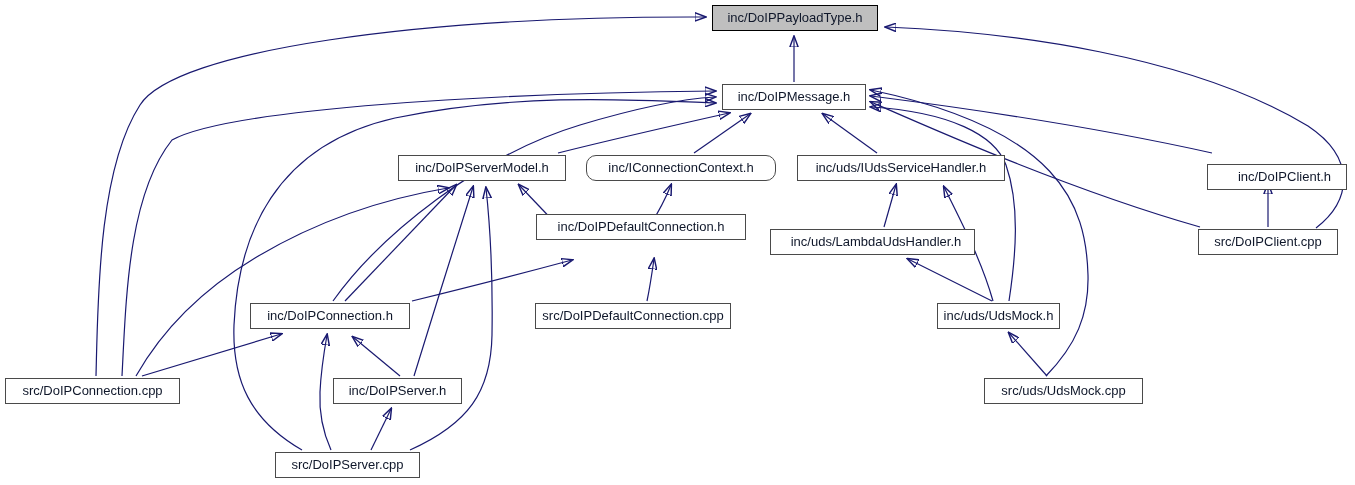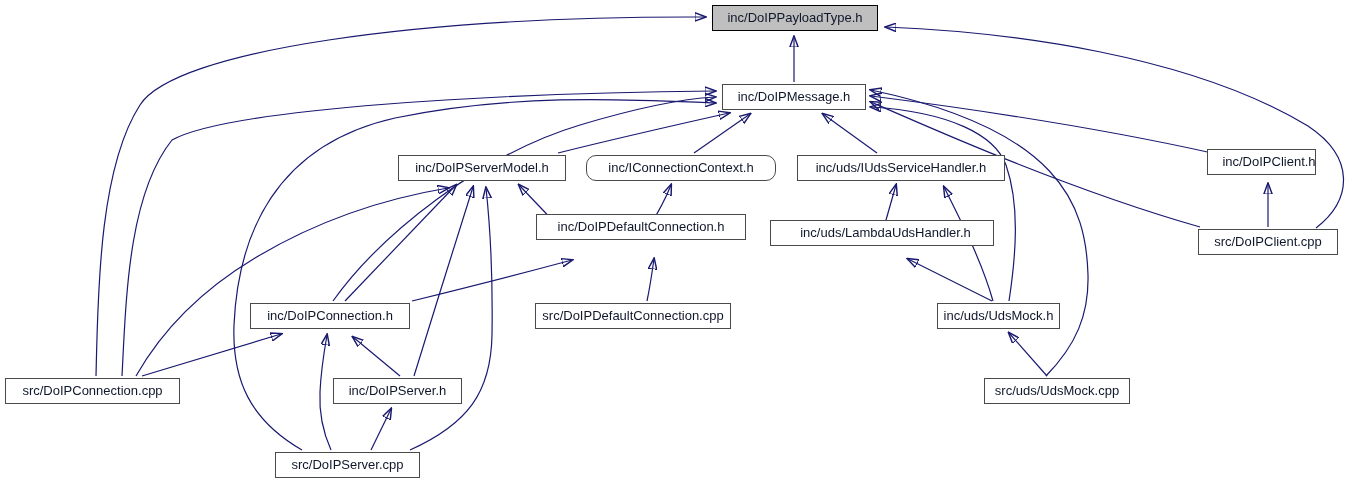--- a/index.html
+++ b/index.html
@@ -79,25 +79,25 @@
     <path marker-end="url(#arr)" d="M 331 450 C 322 430, 319 412, 320 392 C 321 370, 324 352, 327 335"></path>
     <path marker-end="url(#arr)" d="M 371 450 L 391 409"></path>
     <path marker-end="url(#arr)" d="M 410 450 C 468 424, 491 392, 492 335 C 493 270, 490 225, 486 188"></path>
   </svg>
 
   <div class="node focus" style="left:712px; top:5px;  width:166px;">inc/DoIPPayloadType.h</div>
   <div class="node" style="left:722px; top:84px; width:144px;">inc/DoIPMessage.h</div>
   <div class="node" style="left:398px; top:155px; width:168px;">inc/DoIPServerModel.h</div>
   <div class="node" style="left:586px; top:155px; width:190px;border-radius:10px;">inc/IConnectionContext.h</div>
   <div class="node" style="left:797px; top:155px; width:208px;">inc/uds/IUdsServiceHandler.h</div>
-  <div class="node" style="left:1207px; top:149px; width:109px;padding-left:20px;">inc/DoIPClient.h</div>
+  <div class="node" style="left:1207px; top:164px; width:140px;padding-left:20px;">inc/DoIPClient.h</div>
   <div class="node" style="left:536px; top:214px; width:210px;">inc/DoIPDefaultConnection.h</div>
-  <div class="node" style="left:770px; top:220px; width:224px;padding-left:12px;">inc/uds/LambdaUdsHandler.h</div>
+  <div class="node" style="left:770px; top:229px; width:205px;padding-left:12px;">inc/uds/LambdaUdsHandler.h</div>
   <div class="node" style="left:1198px; top:229px; width:140px;">src/DoIPClient.cpp</div>
   <div class="node" style="left:250px; top:303px; width:160px;">inc/DoIPConnection.h</div>
   <div class="node" style="left:535px; top:303px; width:196px;">src/DoIPDefaultConnection.cpp</div>
   <div class="node" style="left:937px; top:303px; width:123px;">inc/uds/UdsMock.h</div>
   <div class="node" style="left:5px;   top:378px; width:175px;">src/DoIPConnection.cpp</div>
   <div class="node" style="left:333px; top:378px; width:129px;">inc/DoIPServer.h</div>
-  <div class="node" style="left:984px; top:378px; width:146px;">src/uds/UdsMock.cpp</div>
+  <div class="node" style="left:984px; top:378px; width:159px;">src/uds/UdsMock.cpp</div>
   <div class="node" style="left:275px; top:452px; width:145px;">src/DoIPServer.cpp</div>
 
 </div>
 
 </body></html>

